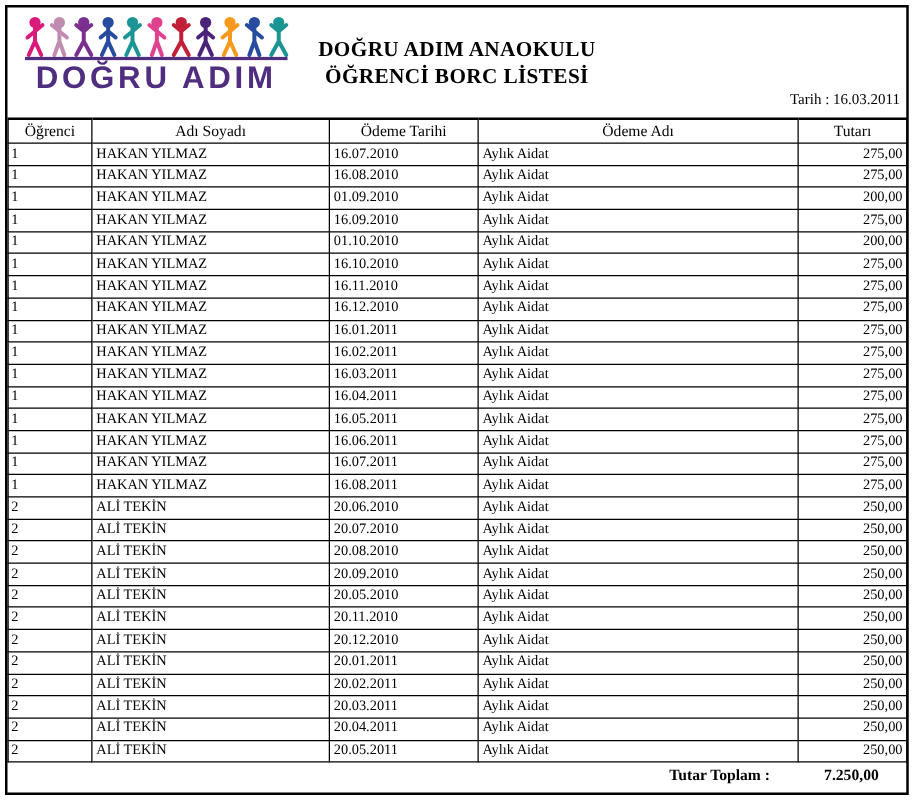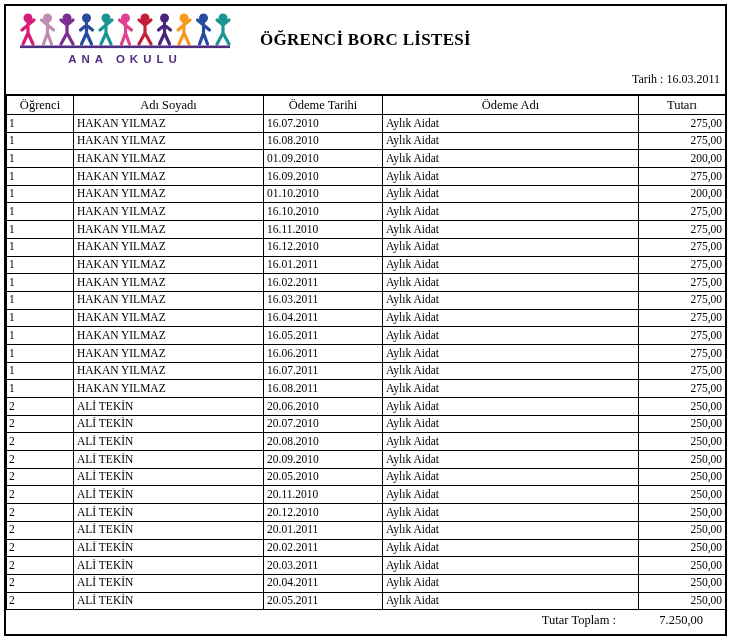--- a/index.html
+++ b/index.html
@@ -45,21 +45,21 @@
   td {
     border:1px solid #000; height:16.7px; padding:0 3px;
     overflow:hidden; white-space:nowrap; line-height:1;
   }
   td:first-child { padding-left:2px; }
   td:last-child  { text-align:right;padding-left:36px; }
 
   
   .footer {
     display:flex; justify-content:flex-end; align-items:center;
-    height:20px; font-weight:normal; font-size:12.5px;
+    height:20px; font-weight:bold; font-size:12.5px;
   }
   .total-value { width:87px; text-align:right; padding-right:22px; }
 </style>
 </head>
 <body>
 
 <div class="page">
 
   <div class="report-header">
 
@@ -104,24 +104,25 @@
           <g transform="translate(185.5,1)">
             <circle cx="0" cy="7" r="4.5" fill="#274b9f"></circle>
             <path d="M0 11 L0 22 M0 14 L-6 9  M0 14 L6 19 M0 22 L-4 33 M0 22 L4 33" stroke="#274b9f" stroke-width="3.2" fill="none" stroke-linecap="round"></path>
           </g>
           <g transform="translate(205,1)">
             <circle cx="0" cy="7" r="4.5" fill="#1b9494"></circle>
             <path d="M0 11 L0 22 M0 14 L-6 9  M0 14 L6 9  M0 22 L-6 33 M0 22 L6 33" stroke="#1b9494" stroke-width="3.2" fill="none" stroke-linecap="round"></path>
           </g>
           <rect x="2" y="35.5" width="210" height="2.6" fill="#4f2d7f"></rect>
         </svg>
-      <div class="logo-subtitle">ANA OKULU</div>
+      <div class="logo-title">DOĞRU ADIM</div>
     </div>
 
     <div class="title">
+      <div>DOĞRU ADIM ANAOKULU</div>
       <div>ÖĞRENCİ BORC LİSTESİ</div>
     </div>
 
     <div class="date">Tarih : 16.03.2011</div>
   </div>
 
   <table>
     <colgroup>
       <col style="width:67px">
         <col style="width:190px">

